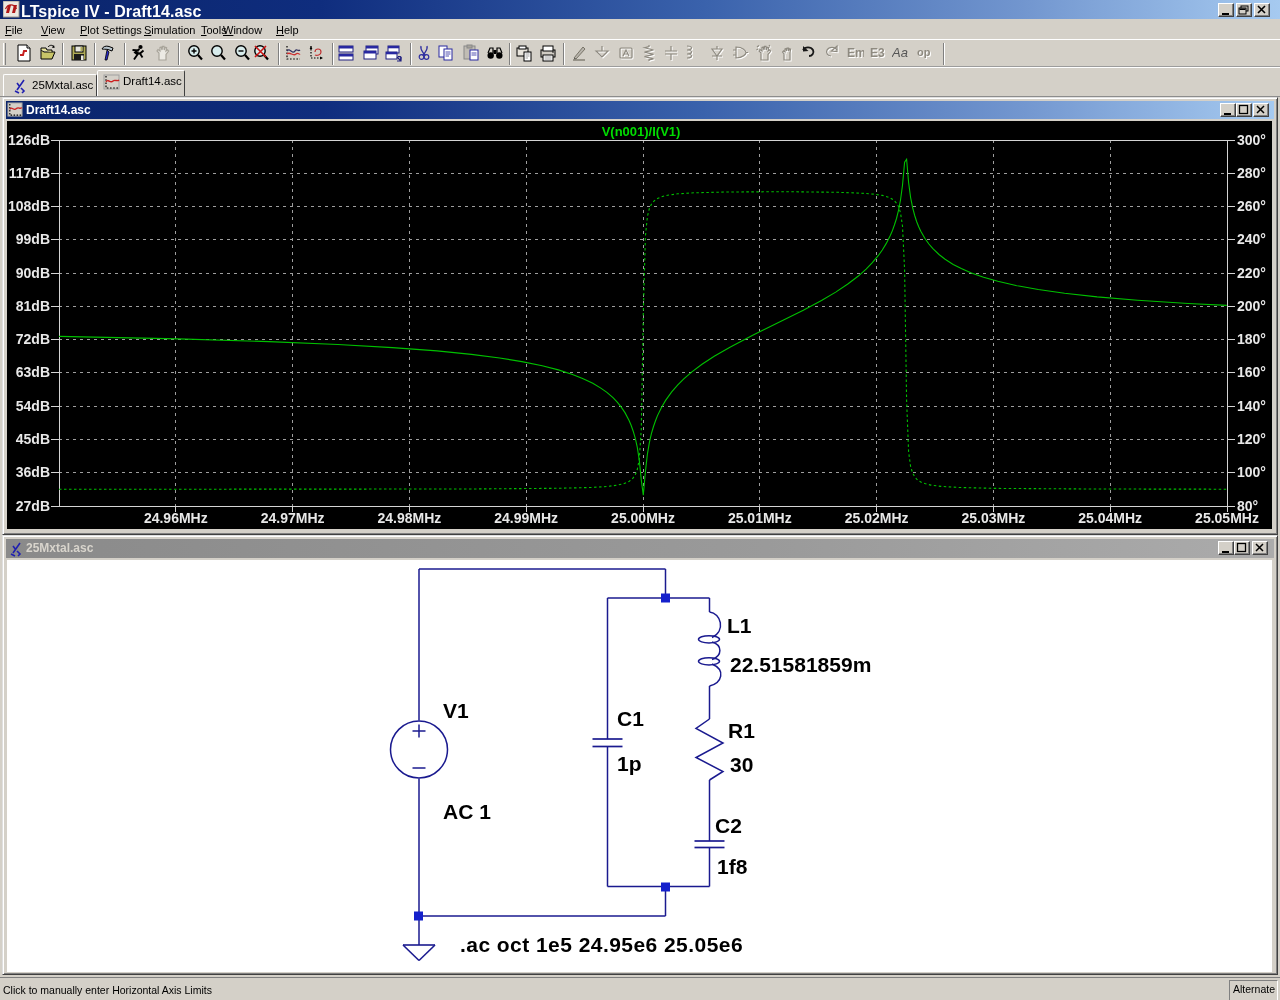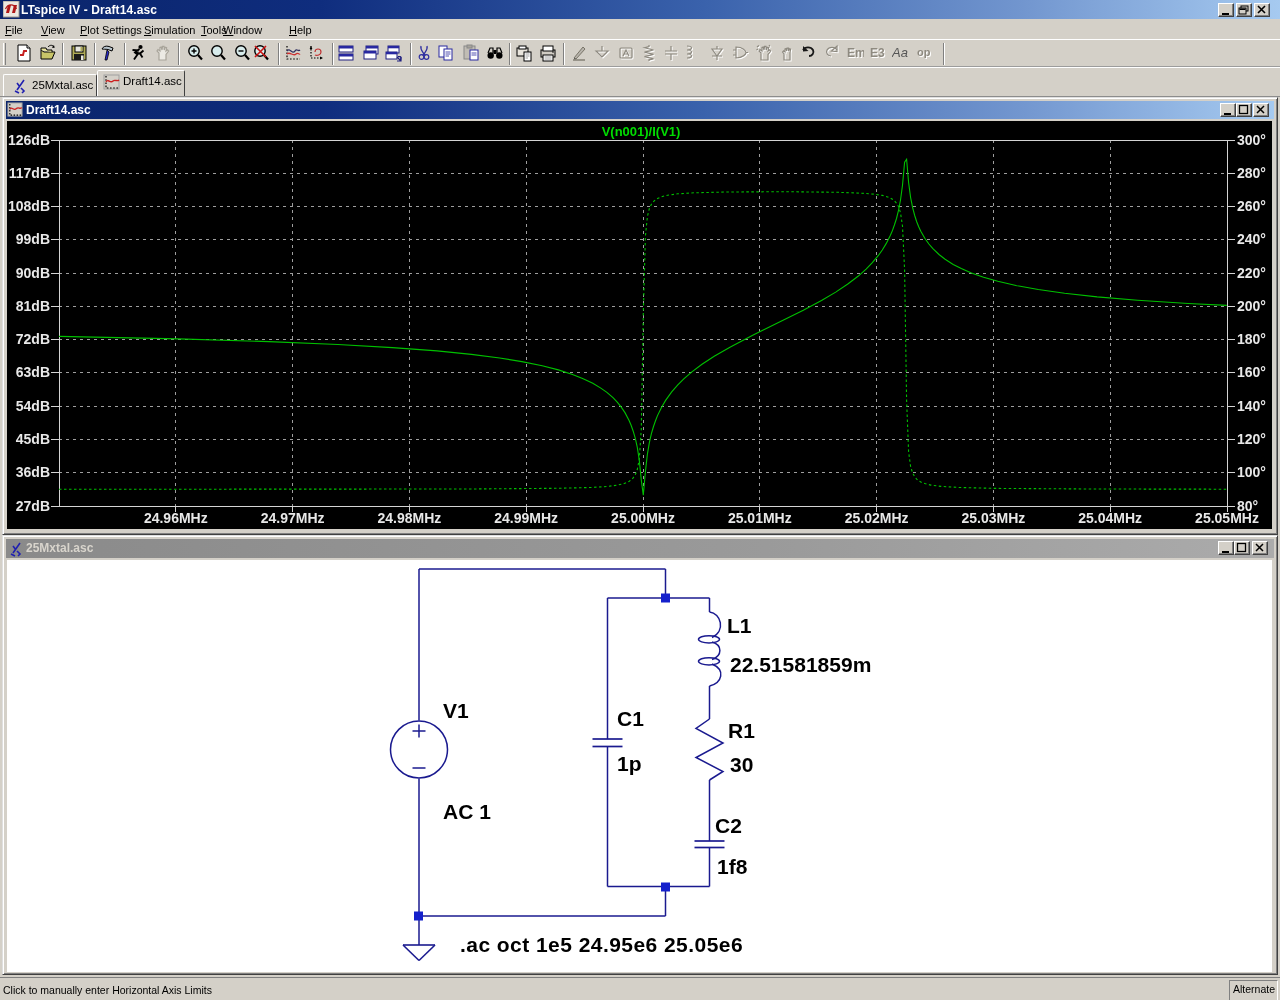--- a/index.html
+++ b/index.html
@@ -1,18 +1,18 @@
 <!DOCTYPE html>
 <html><head><meta charset="utf-8"><title>LTspice</title><style>
 *{margin:0;padding:0;box-sizing:border-box;}
 html,body{width:1280px;height:1000px;overflow:hidden;}
 body{font-family:"Liberation Sans",sans-serif;background:#d4d0c8;position:relative;}
 #titlebar{position:absolute;left:0;top:0;width:1280px;height:19px;
  background:linear-gradient(to right,#0a246a 0%,#0f2d7e 25%,#3a62ac 55%,#7296cf 80%,#a6caf0 100%);}
-#titlebar .ttxt{position:absolute;left:21px;top:3px;color:#fff;font-weight:bold;font-size:12px;letter-spacing:0.1px;}
+#titlebar .ttxt{position:absolute;left:21px;top:3px;color:#fff;font-weight:bold;font-size:16px;letter-spacing:0.1px;}
 .winbtn{position:absolute;width:16px;height:14px;background:#d4d0c8;border:1px solid;border-color:#fff #404040 #404040 #fff;box-shadow:inset -1px -1px 0 #808080,inset 1px 1px 0 #d4d0c8;}
 #menubar{position:absolute;left:0;top:19px;width:1280px;height:20px;background:#d4d0c8;font-size:11px;color:#000;padding-left:48px;}
 #menubar span{position:absolute;top:5px;}
 #toolbar{position:absolute;left:0;top:39px;width:1280px;height:29px;background:#d4d0c8;border-top:1px solid #fff;}
 .tsep{position:absolute;top:3px;width:2px;height:22px;border-left:1px solid #808080;border-right:1px solid #fff;}
 .ticon{position:absolute;top:4px;width:18px;height:18px;}
 #tabbar{position:absolute;left:0;top:68px;width:1280px;height:29px;background:#d4d0c8;}
 .tab{position:absolute;background:#d4d0c8;border:1px solid;border-color:#fff #404040 transparent #fff;border-top-left-radius:2px;border-top-right-radius:2px;font-size:11.5px;white-space:nowrap;}
 .tab .lbl{position:absolute;top:4px;}
 #mdibg{position:absolute;left:0;top:96px;width:1280px;height:881px;background:#d4d0c8;}
@@ -52,21 +52,21 @@
       </svg>
     </div>
 </div>
 <div id="menubar">
     <span style="left:5px"><u>F</u>ile</span>
     <span style="left:41px"><u>V</u>iew</span>
     <span style="left:80px"><u>P</u>lot Settings</span>
     <span style="left:144px"><u>S</u>imulation</span>
     <span style="left:201px"><u>T</u>ools</span>
     <span style="left:223px"><u>W</u>indow</span>
-    <span style="left:289px"><u>H</u>elp</span>
+    <span style="left:276px"><u>H</u>elp</span>
   </div>
 <div id="toolbar">
     <div style="position:absolute;left:3px;top:3px;width:3px;height:22px;border-left:1px solid #fff;border-right:1px solid #808080"></div>
     <div class="tsep" style="left:62px"></div>
     <div class="tsep" style="left:94px"></div>
     <div class="tsep" style="left:124px"></div>
     <div class="tsep" style="left:178px"></div>
     <div class="tsep" style="left:278px"></div>
     <div class="tsep" style="left:332px"></div>
     <div class="tsep" style="left:410px"></div>

